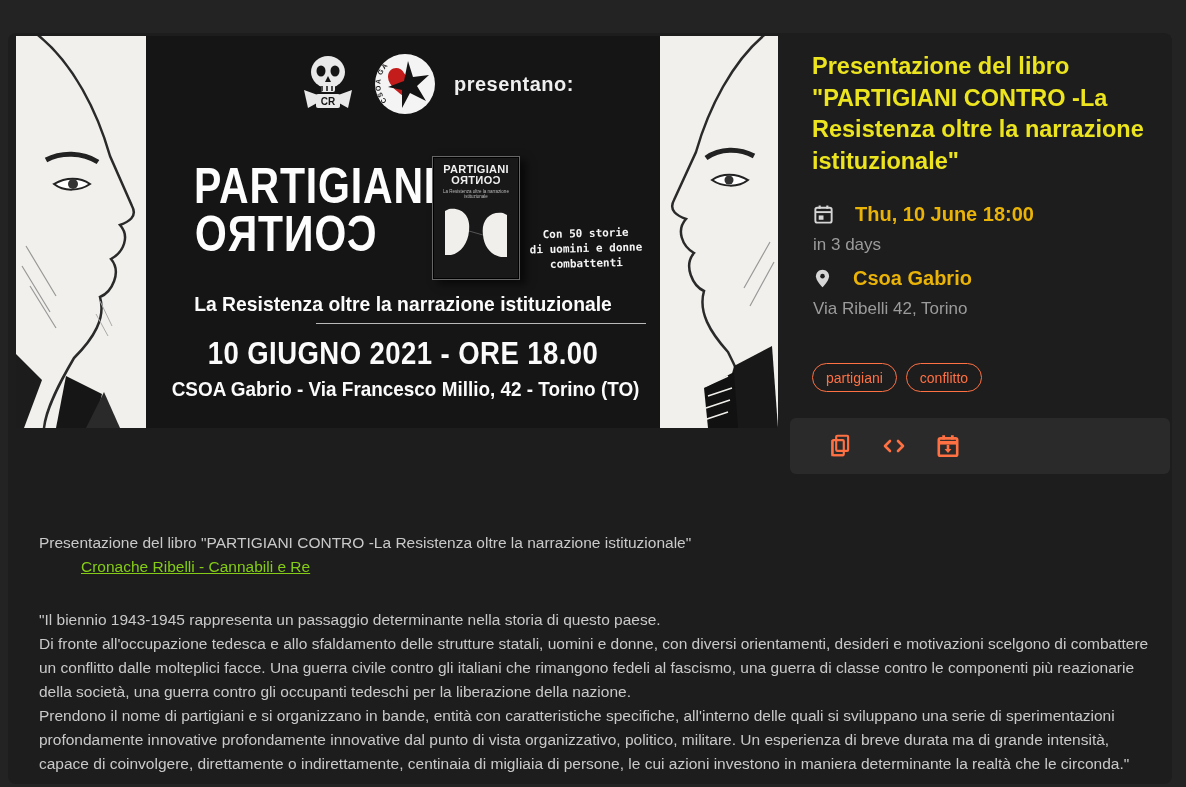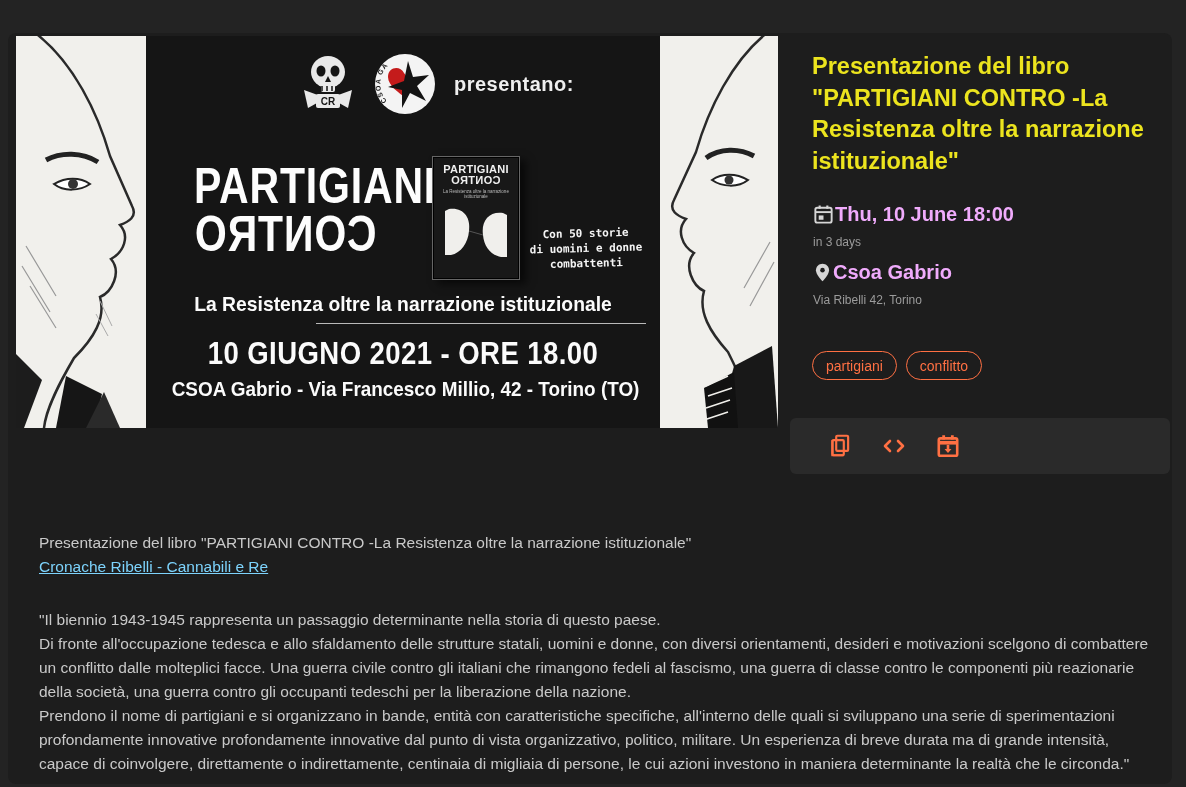--- a/index.html
+++ b/index.html
@@ -62,45 +62,46 @@
   .flyer-date { top:299px; font-size:32px; font-weight:800; letter-spacing:.5px; transform:scaleX(.86); }
   .flyer-venue { top:341px; font-size:21px; font-weight:600; transform:scaleX(.9); white-space:nowrap; }
 
   
   .info { position:relative; flex:1; margin-left:12px; margin-right:2px; height:438px; }
   .info-inner { padding:15px 20px 0 22px; }
   .event-title {
     color:#ece41e; font-size:23.5px; font-weight:bold; line-height:31.5px;
     margin-bottom:26px;
   }
-  .meta-row { display:flex; align-items:center; gap:0; color:#f0abfc;
+  .meta-row { display:flex; align-items:center; gap:20px; color:#eab308;
     font-size:20px; font-weight:bold; }
-  .meta-sub { color:#9b9b9b; font-size:12px; margin:9px 0 12px 1px; }
+  .meta-sub { color:#9b9b9b; font-size:17px; margin:9px 0 12px 1px; }
   .tags { display:flex; gap:9px; margin-top:44px; }
   .tag {
     display:inline-flex; align-items:center; height:29px; padding:0 13px;
     border:1.5px solid #ff7043; border-radius:15px;
     color:#ff7043; font-size:14px; cursor:pointer;
   }
   .action-bar {
     position:absolute; left:0; right:0; bottom:0; height:56px;
     background:#2a2a2a; border-radius:6px;
     display:flex; align-items:center; gap:26px; padding-left:36px;
   }
   .action-btn { width:28px; height:28px; cursor:pointer; display:flex;
     align-items:center; justify-content:center; }
 
   
   .description {
     margin:57px 16px 0 23px;
     color:#c9c9c9; font-size:15.5px; line-height:24px;
   }
   .desc-link {
-    color:#7dd3fc; text-decoration:underline; cursor:pointer;
+    color:#84cc16; text-decoration:underline; cursor:pointer;
     display:inline-block;
+    margin-left:42px;
   }
   .desc-body { white-space:pre-line; margin-top:29px; }
 </style>
 </head>
 <body>
 
 <div class="card">
   <div class="top-row">
 
     <div class="flyer">

